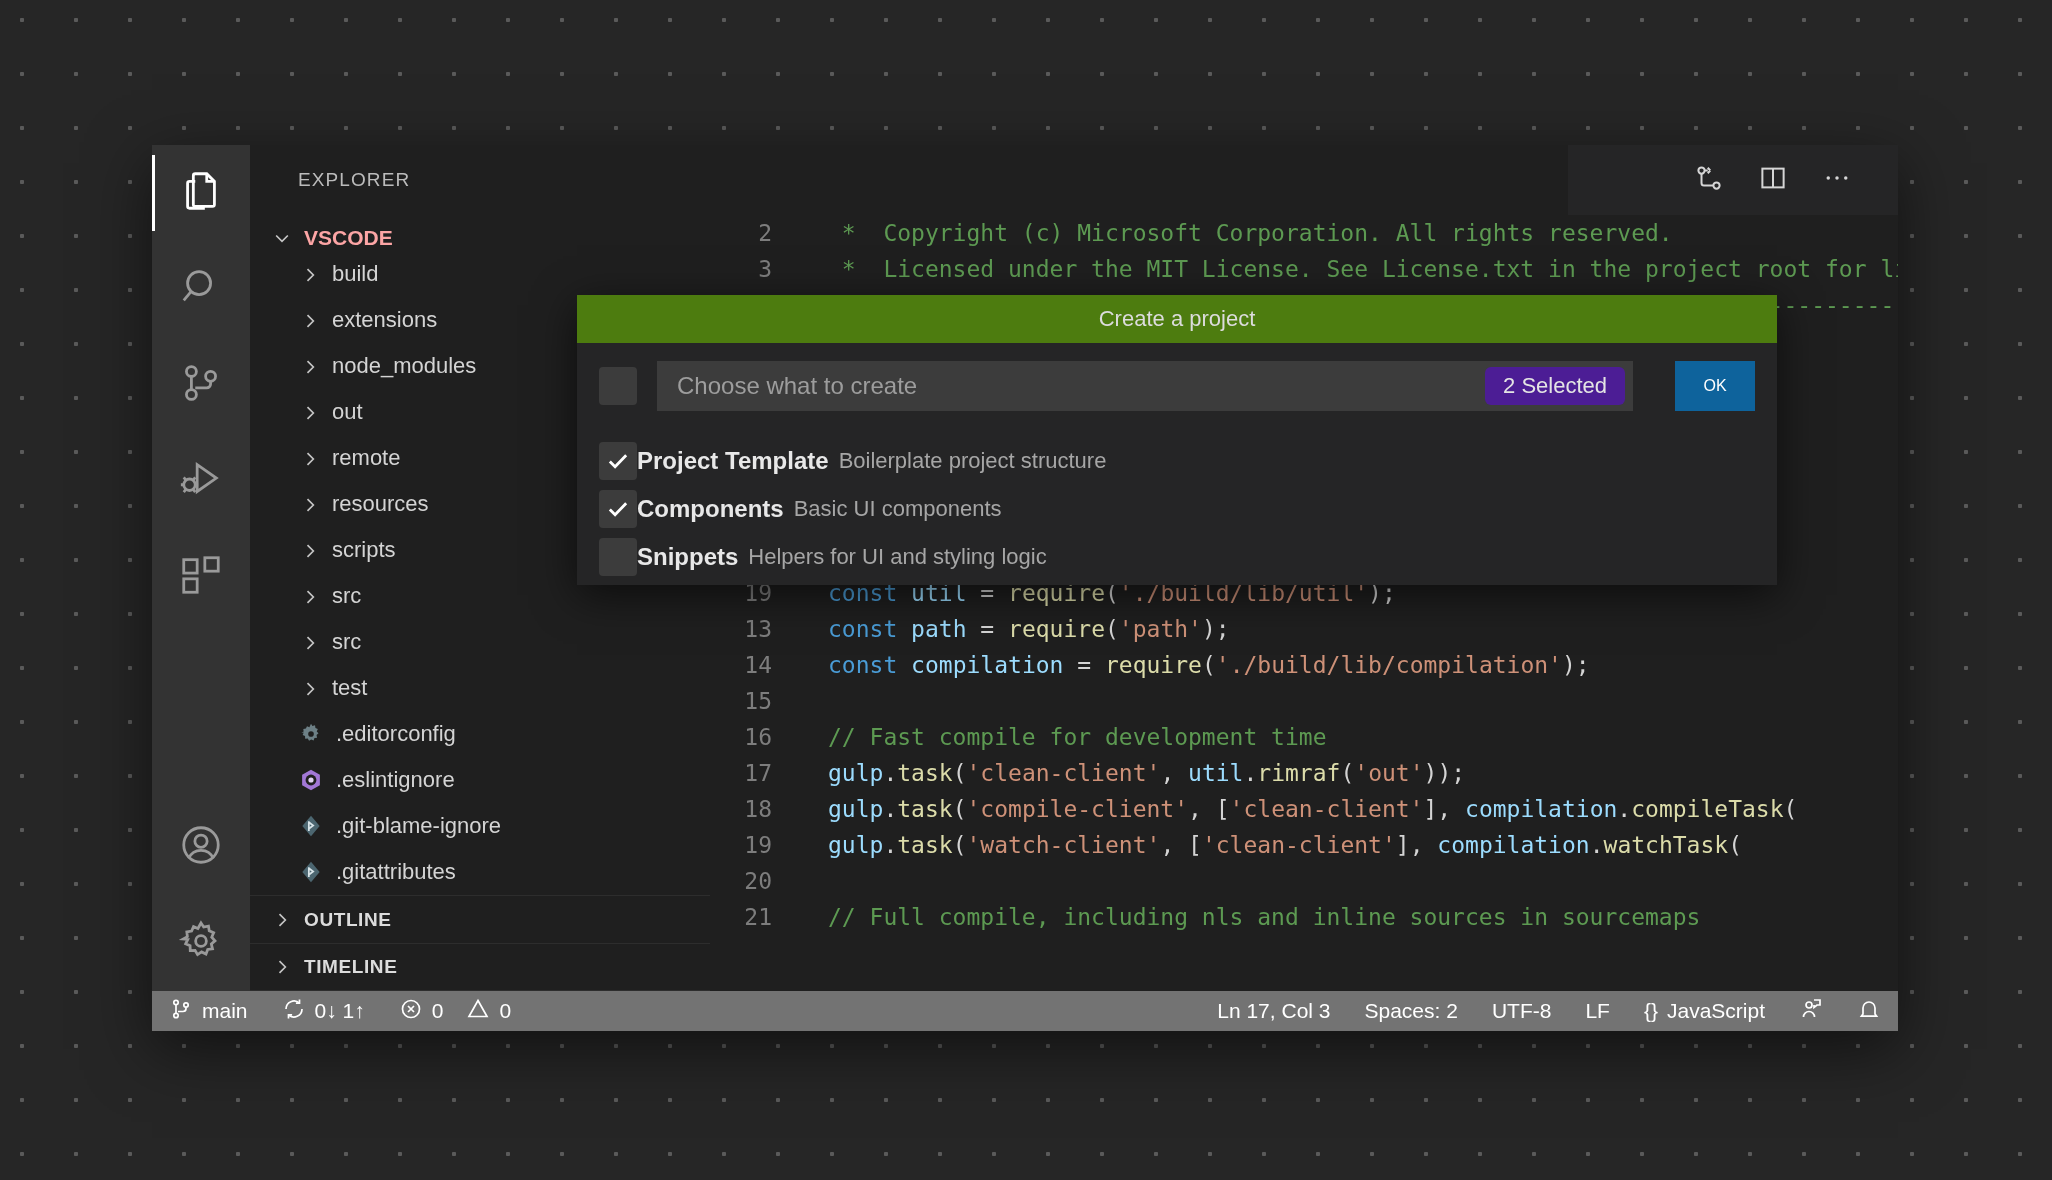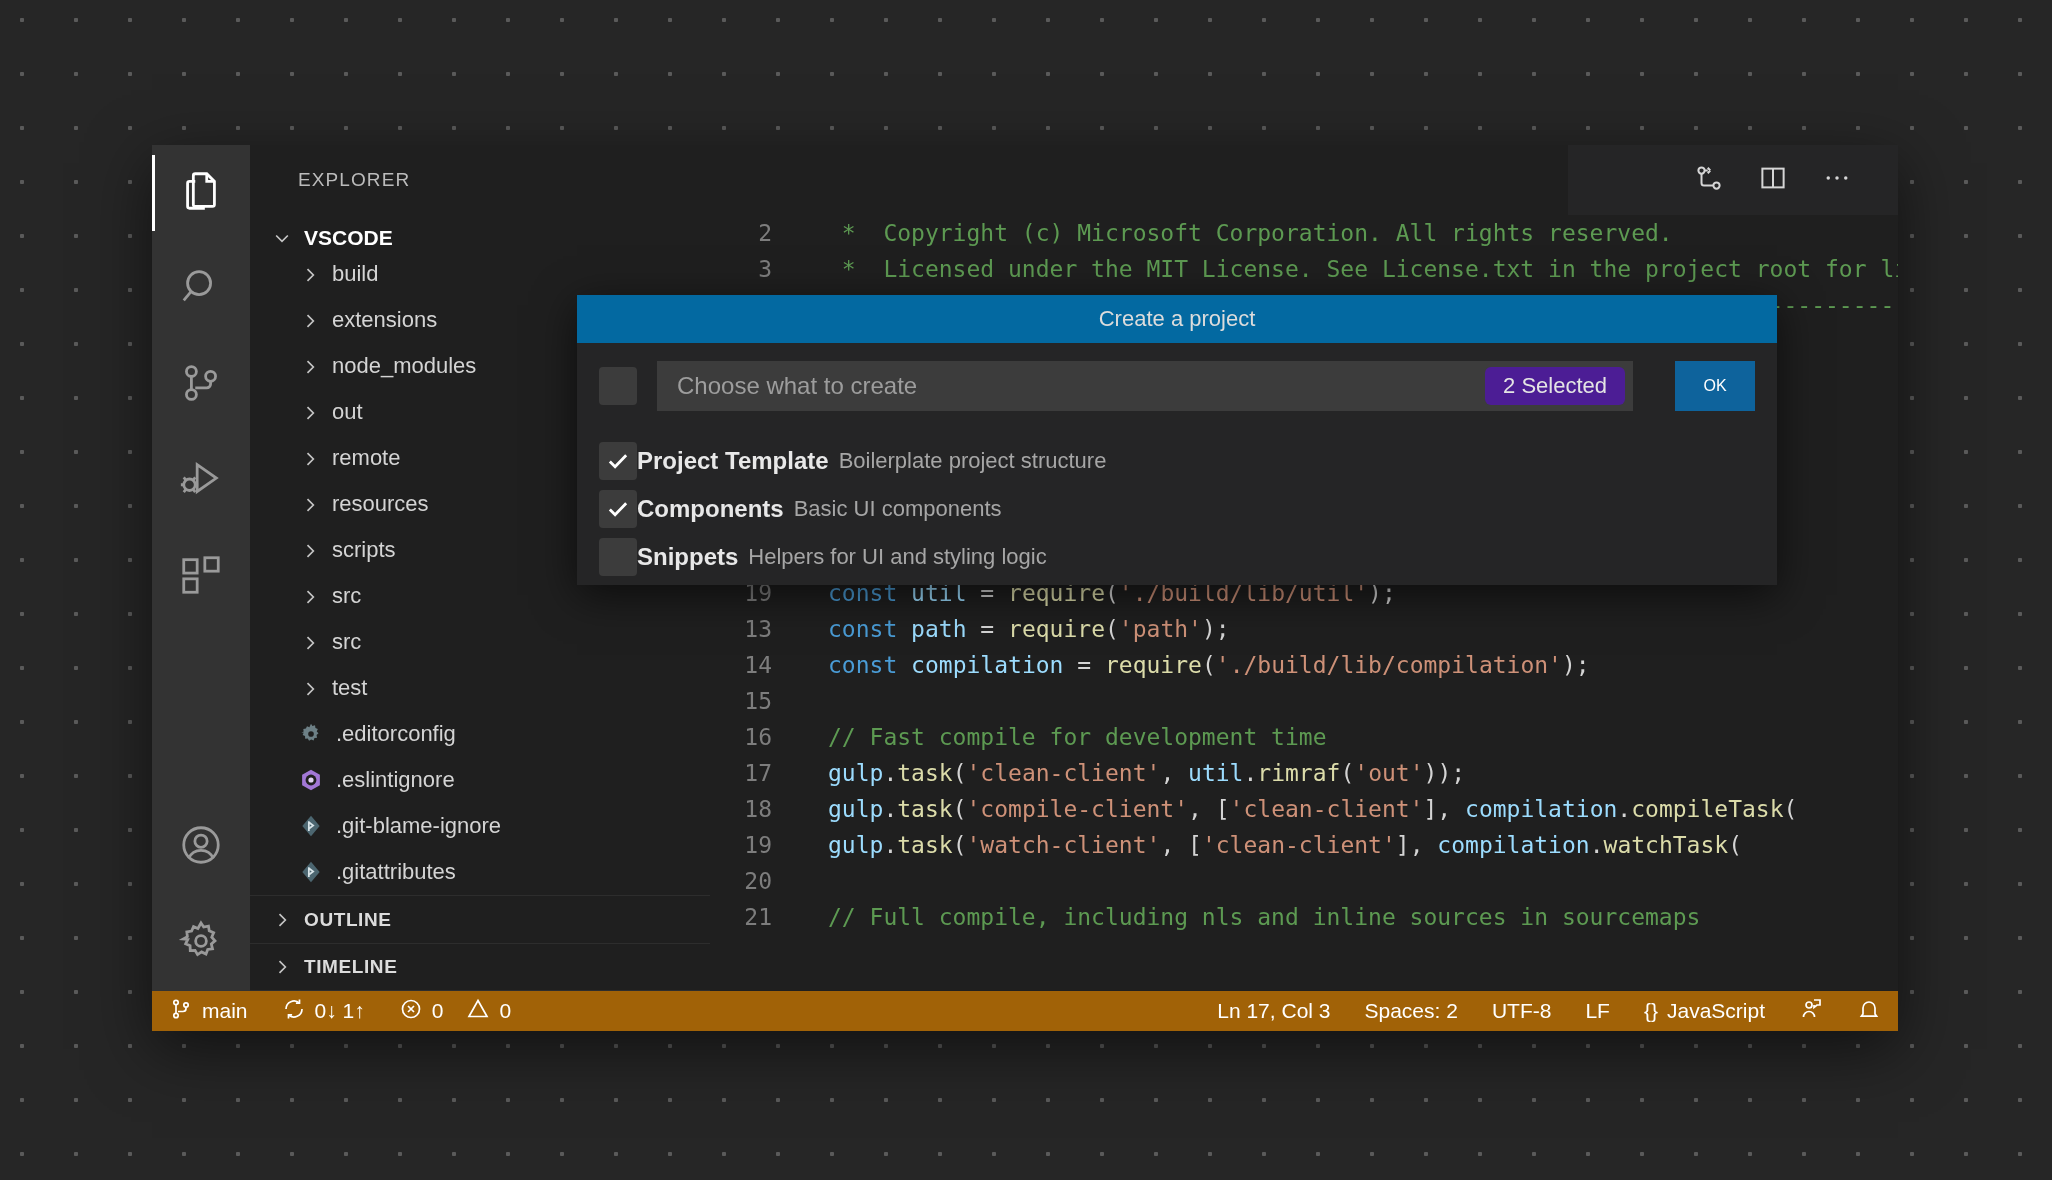--- a/index.html
+++ b/index.html
@@ -53,21 +53,21 @@
     color: #cccccc;
     overflow: hidden;
   }
   #sidebar-title {
     height: 70px; display: flex; align-items: center;
     padding-left: 48px;
     font-size: 19px; letter-spacing: 1.1px; color: #bbbbbb;
   }
   .tree-root {
     height: 46px; display: flex; align-items: center;
-    padding-left: 18px; font-size: 21px; font-weight: bold; color: #ffffff;
+    padding-left: 18px; font-size: 21px; font-weight: bold; color: #fca5a5;
   }
   .tree-row {
     height: 46px; display: flex; align-items: flex-start;
     padding-left: 46px; font-size: 22px; color: #d4d4d4;
   }
   .chev {
     width: 28px; height: 28px; flex: 0 0 28px;
     display: inline-flex; align-items: center; justify-content: center;
     margin-right: 8px;
   }
@@ -118,38 +118,38 @@
   .c-string  { color: #ce9178; }
   .c-kw      { color: #4a9cd6; }
   .c-fn      { color: #dcdcaa; }
   .c-var     { color: #9cdcfe; }
   .c-plain   { color: #d4d4d4; }
   .c-num     { color: #b5cea8; }
 
   
   #status-bar {
     position: absolute; left: 0; right: 0; bottom: 0; height: 40px;
-    background: #a16207; color: #ffffff;
+    background: #737373; color: #ffffff;
     display: flex; align-items: center;
     font-size: 21px;
   }
   .sb-item { display: flex; align-items: center; gap: 9px; padding: 0 17px; height: 40px; }
   .sb-item svg { width: 24px; height: 24px; stroke: #ffffff; fill: none; stroke-width: 1.7; }
   .sb-spacer { flex: 1; }
 
   
   #dialog {
     position: absolute;
     left: 425px; top: 150px; width: 1200px; height: 290px;
     background: #252526;
     box-shadow: 0 10px 40px rgba(0,0,0,0.6);
     z-index: 50;
   }
   #dialog-title {
-    height: 48px; background: #0369a1; color: #dcdcdc;
+    height: 48px; background: #4d7c0f; color: #dcdcdc;
     display: flex; align-items: center; justify-content: center;
     font-size: 22px;
   }
   #dialog-input-row {
     display: flex; align-items: center;
     padding: 18px 22px 8px 22px; gap: 20px; text-align: center;
   }
   #dialog-master-checkbox {
     width: 38px; height: 38px; flex: 0 0 38px;
     background: #3c3c3c; border-radius: 4px;

